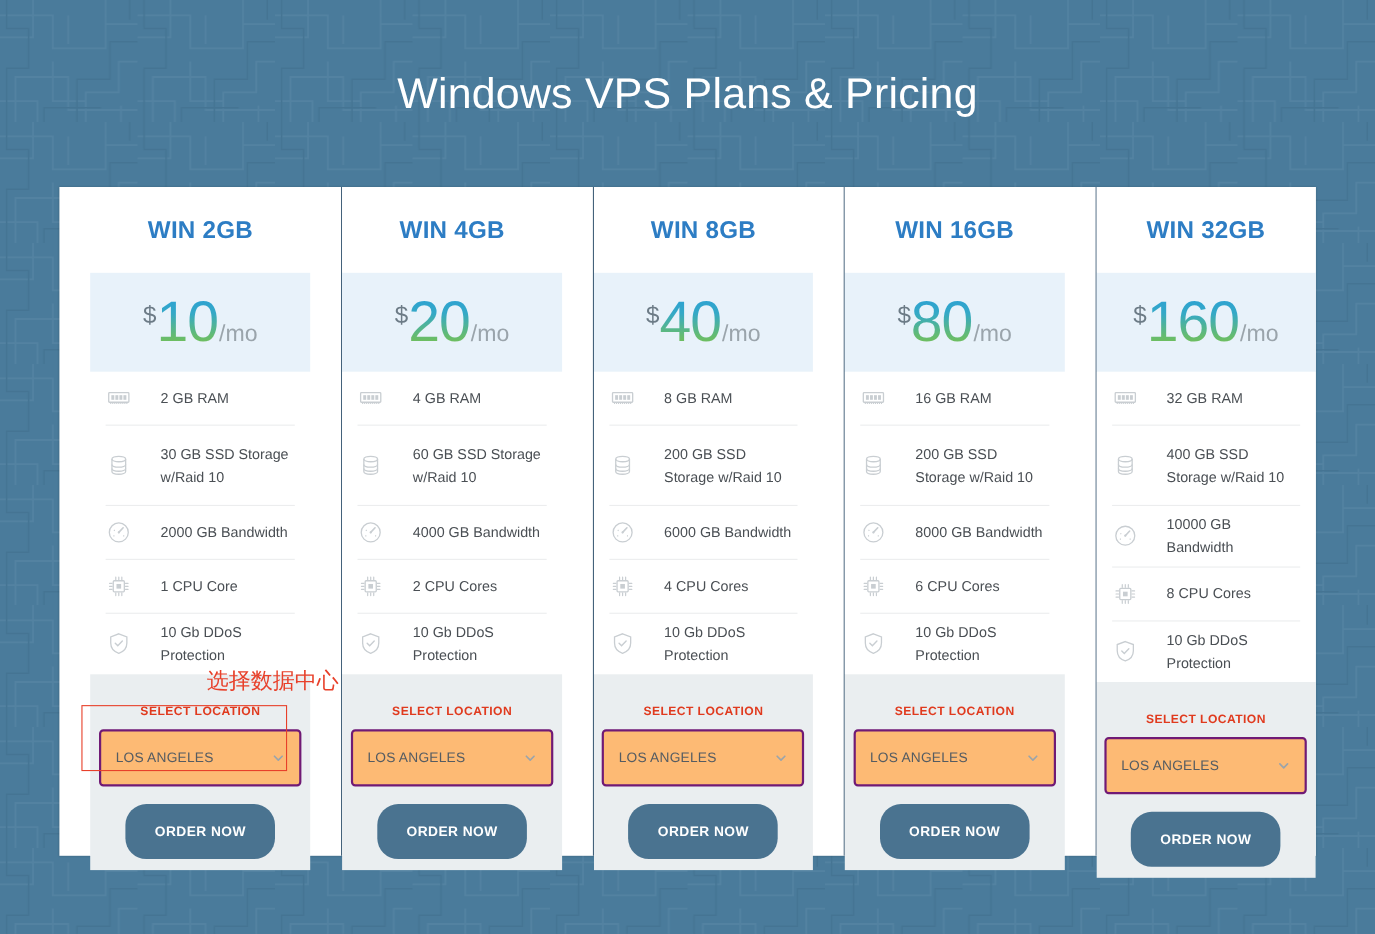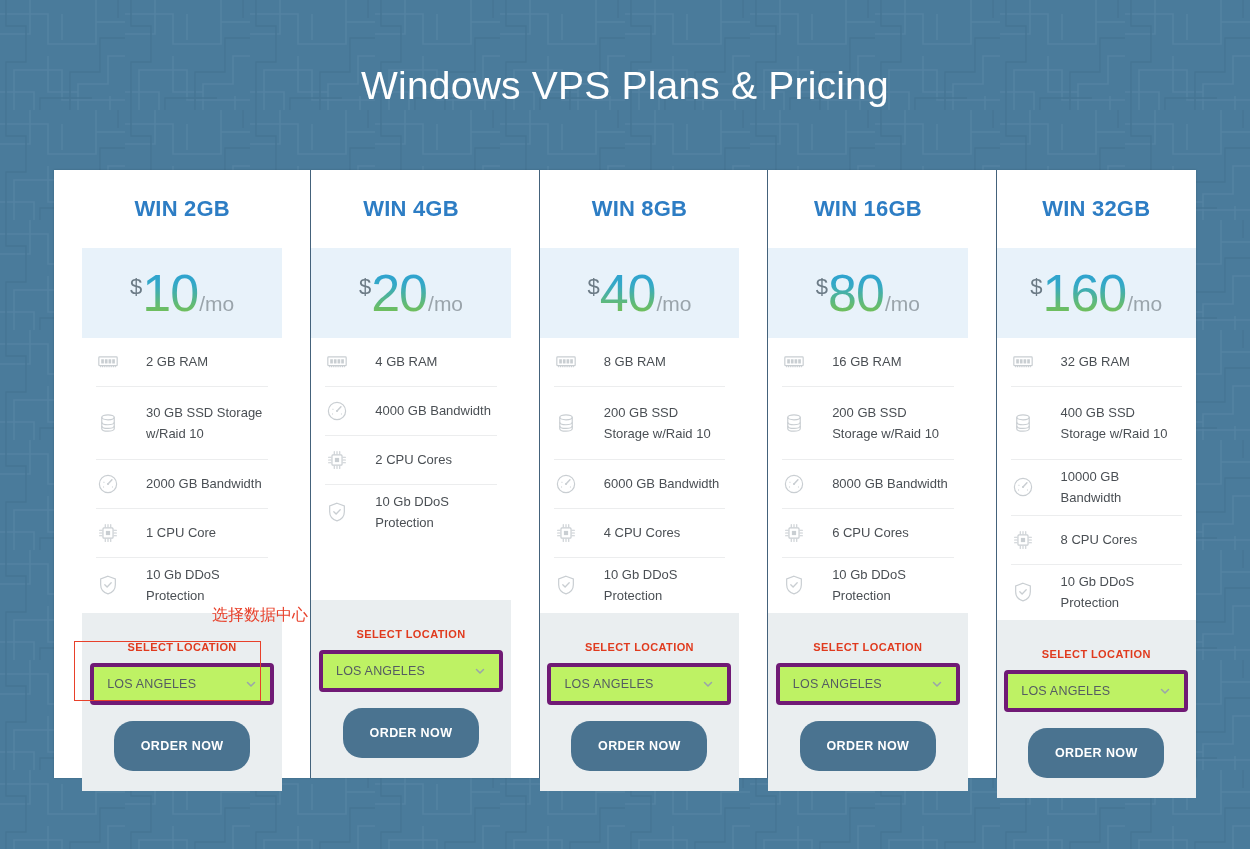--- a/index.html
+++ b/index.html
@@ -160,23 +160,23 @@
   }
   .select-label {
     font-size: 11px;
     font-weight: bold;
     color: #e03a1e;
     letter-spacing: 0.4px;
     margin-bottom: 10px;
   }
   .location-select {
     width: 184px;
-    height: 42px;
-    background: #bef264;
-    border: 4px solid #701a75;
+    height: 52px;
+    background: #fdba74;
+    border: 2px solid #701a75;
     border-radius: 4px;
     display: flex;
     align-items: center;
     padding: 0 13px;
     justify-content: space-between;
     cursor: pointer;
   }
   .location-value {
     font-size: 12.5px;
     color: #555c62;
@@ -199,24 +199,24 @@
     justify-content: center;
     border: none;
     cursor: pointer;
     font-family: "Liberation Sans", sans-serif;
   }
 
   
   #annotation-layer { position: absolute; inset: 0; z-index: 6; pointer-events: none; }
   #annotation-text {
     position: absolute;
-    left: 212px;
+    left: 188px;
     top: 605px;
     color: #e8402a;
-    font-size: 16px;
+    font-size: 20px;
     font-family: Liberation Sans, sans-serif;
     white-space: nowrap;
   }
   #annotation-box {
     position: absolute;
     left: 74px;
     top: 641px;
     width: 187px;
     height: 60px;
     border: 1.5px solid #e8402a;
@@ -373,20 +373,31 @@
               <rect x="8.6" y="9" width="2.9" height="4.6" fill="currentColor" stroke="none"></rect>
               <rect x="12.6" y="9" width="2.9" height="4.6" fill="currentColor" stroke="none"></rect>
               <rect x="16.6" y="9" width="2.9" height="4.6" fill="currentColor" stroke="none"></rect>
               <g stroke-width="1.1">
                 <path d="M4 16.2v1.6M6 16.2v1.6M8 16.2v1.6M10 16.2v1.6M12 16.2v1.6M14 16.2v1.6M16 16.2v1.6M18 16.2v1.6M20 16.2v1.6"></path>
               </g>
             </svg>
           </span>
           <span class="feature-text">4 GB RAM</span>
         </div>
+        <div class="feature-row tall">
+          <span class="feature-icon">
+            <svg width="22" height="22" viewBox="0 0 24 24" fill="none" stroke="currentColor" stroke-width="1.3">
+              <ellipse cx="12" cy="5.8" rx="6.8" ry="2.7"></ellipse>
+              <path d="M5.2 5.8v12.4c0 1.5 3 2.7 6.8 2.7s6.8-1.2 6.8-2.7V5.8"></path>
+              <path d="M5.2 11.2c0 1.5 3 2.7 6.8 2.7s6.8-1.2 6.8-2.7"></path>
+              <path d="M5.2 15.2c0 1.5 3 2.7 6.8 2.7s6.8-1.2 6.8-2.7"></path>
+            </svg>
+          </span>
+          <span class="feature-text">60 GB SSD Storage w/Raid 10</span>
+        </div>
         <div class="feature-row">
           <span class="feature-icon">
             <svg width="22" height="22" viewBox="0 0 24 24" fill="none" stroke="currentColor" stroke-width="1.3">
               <circle cx="12" cy="12" r="9.4"></circle>
               <path d="M12 12l4.3-4.6" stroke-width="1.6" stroke-linecap="round"></path>
               <circle cx="12" cy="12" r="1.1" fill="currentColor" stroke="none"></circle>
               <path d="M6.6 15.4h1.1M16.3 15.4h1.1M7.2 9.6l.8.8" stroke-width="1.1"></path>
             </svg>
           </span>
           <span class="feature-text">4000 GB Bandwidth</span>

